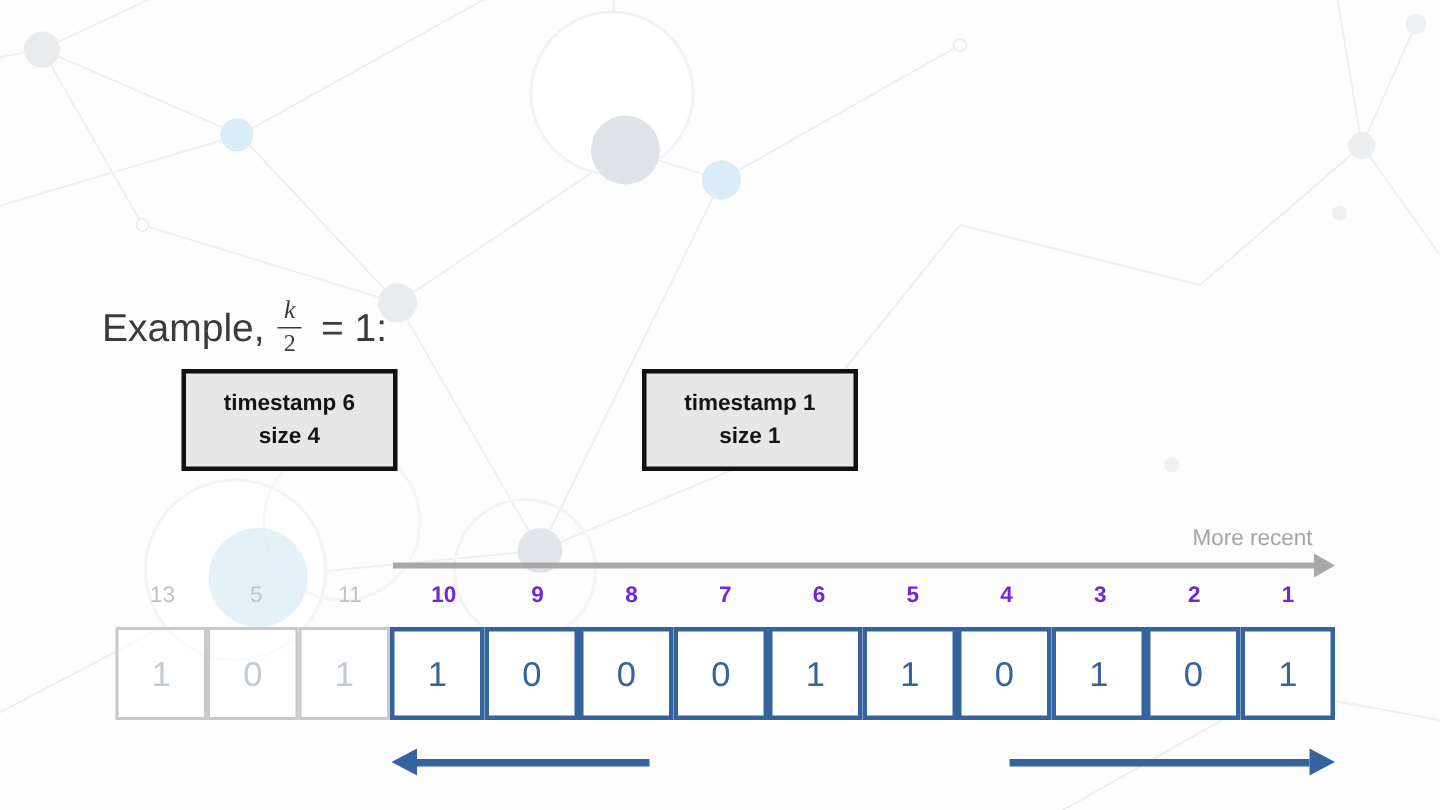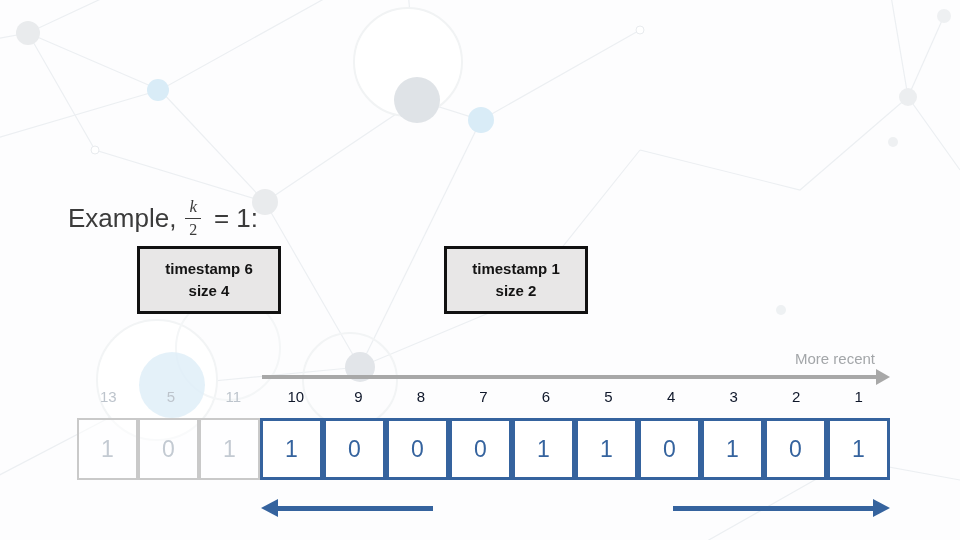--- a/index.html
+++ b/index.html
@@ -24,38 +24,38 @@
   }
   .frac .num{font-style:italic; font-size:17px; padding:0 4px 3px;
     border-bottom:1.5px solid #3b3b3b;}
   .frac .den{font-size:16px; padding-top:3px;}
   .formula .suffix{margin-left:6px;}
 
   .bucket{
     position:absolute; top:246px; width:144px; height:68px; box-sizing:border-box;
     background:#e8e7e7; border:3px solid #111;
     display:flex; flex-direction:column; align-items:center; justify-content:center;
-    font-size:15px; font-weight:bold; color:#141414; line-height:1.45;margin-left:16px;
+    font-size:15px; font-weight:bold; color:#141414; line-height:1.45;
   }
   .bucket.b0{left:121px;} .bucket.b1{left:275px;} .bucket.b2{left:428px;}
 
   .more-recent{
     position:absolute; left:690px; top:350px; width:185px; text-align:right;
     font-size:15px; color:#a3a6a9;
   }
   .gray-arrow-line{position:absolute; left:262px; top:375px; width:614px; height:4px; background:#a8a8a8;}
   .gray-arrow-head{
     position:absolute; left:876px; top:369px; width:0; height:0;
     border-top:8px solid transparent; border-bottom:8px solid transparent;
     border-left:14px solid #a8a8a8;
   }
 
   .index-row{position:absolute; left:77px; top:386px; width:813px; height:22px; display:flex;}
   .idx{flex:1; text-align:center; font-size:15px; line-height:22px;}
-  .idx.active{color:#0f172a;}
+  .idx.active{color:#6d28d9;font-weight:bold;}
   .idx.faded{color:#bdc4cc;}
 
   .cell-row{position:absolute; left:77px; top:418px; width:813px; height:62px; display:flex;}
   .cell{
     flex:1; box-sizing:border-box; display:flex; align-items:center; justify-content:center;
     font-size:23px;
   }
   .cell.active{border:3px solid #35639E; color:#35639E; background:#ffffff;}
   .cell.faded{border:2px solid #c9c9c9; color:#c3cad2; background:rgba(255,255,255,0.55);}
 
@@ -123,21 +123,21 @@
     </span>
     <span class="suffix">= 1:</span>
   </div>
 
   <div class="bucket b0">
     <span>timestamp 6</span>
     <span>size 4</span>
   </div>
   <div class="bucket b2">
     <span>timestamp 1</span>
-    <span>size 2</span>
+    <span>size 1</span>
   </div>
 
   <div class="more-recent">More recent</div>
   <div class="gray-arrow-line"></div>
   <div class="gray-arrow-head"></div>
 
   <div class="index-row">
       <div class="idx faded">13</div>
       <div class="idx faded">5</div>
       <div class="idx faded">11</div>

